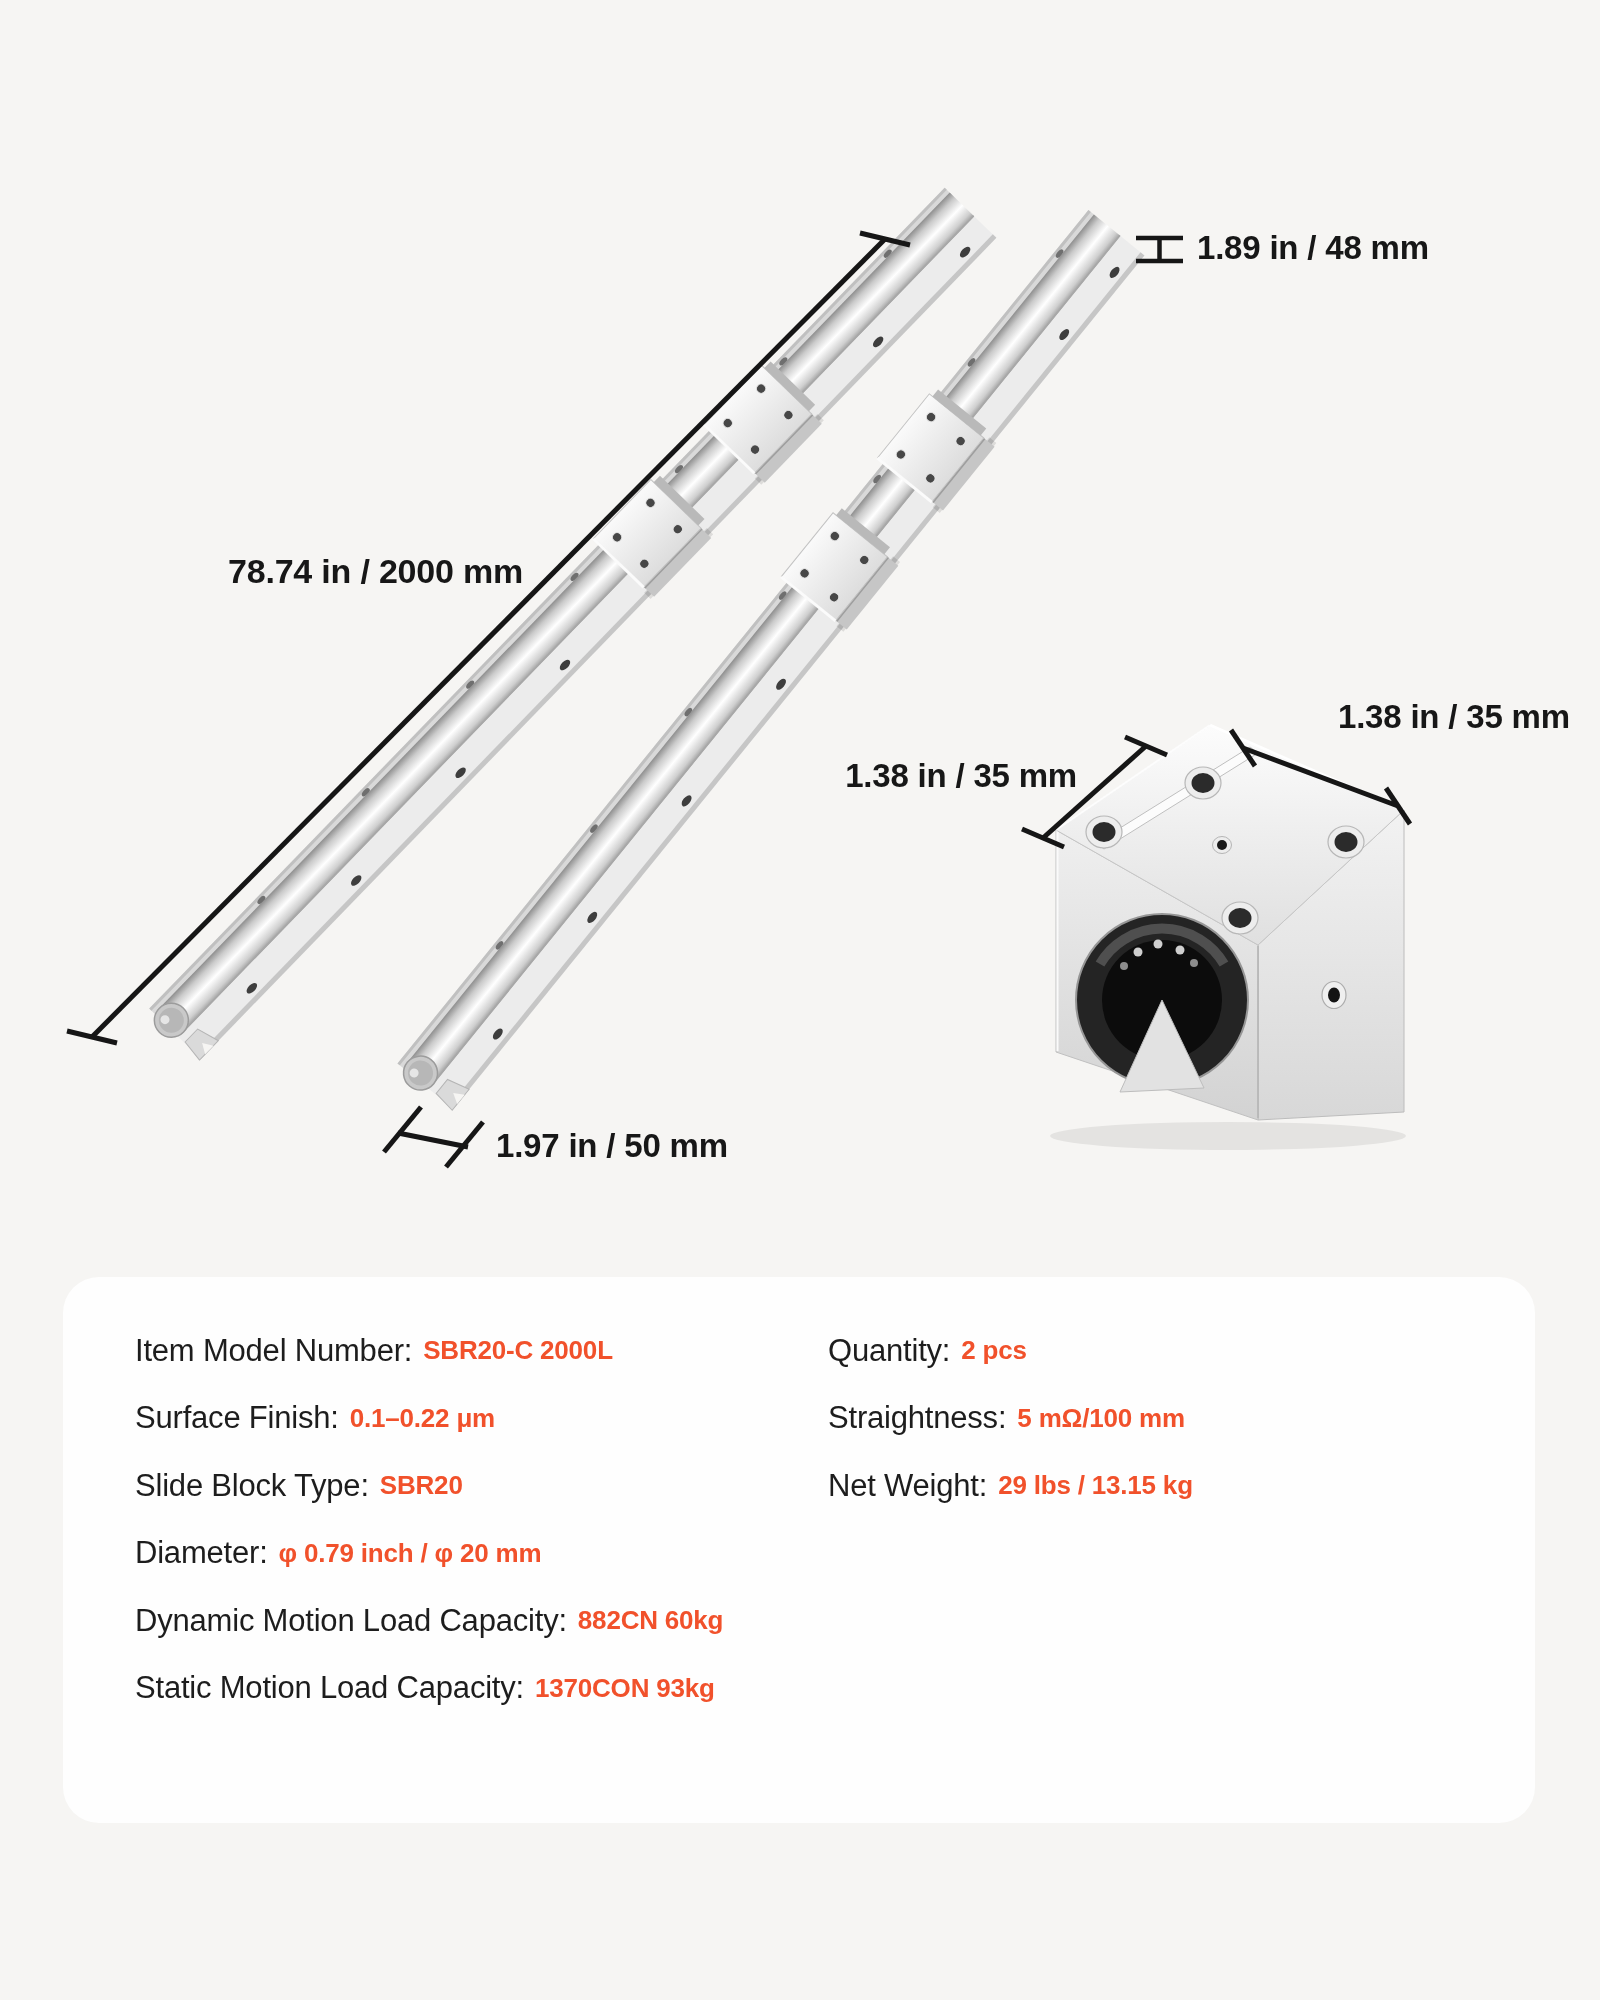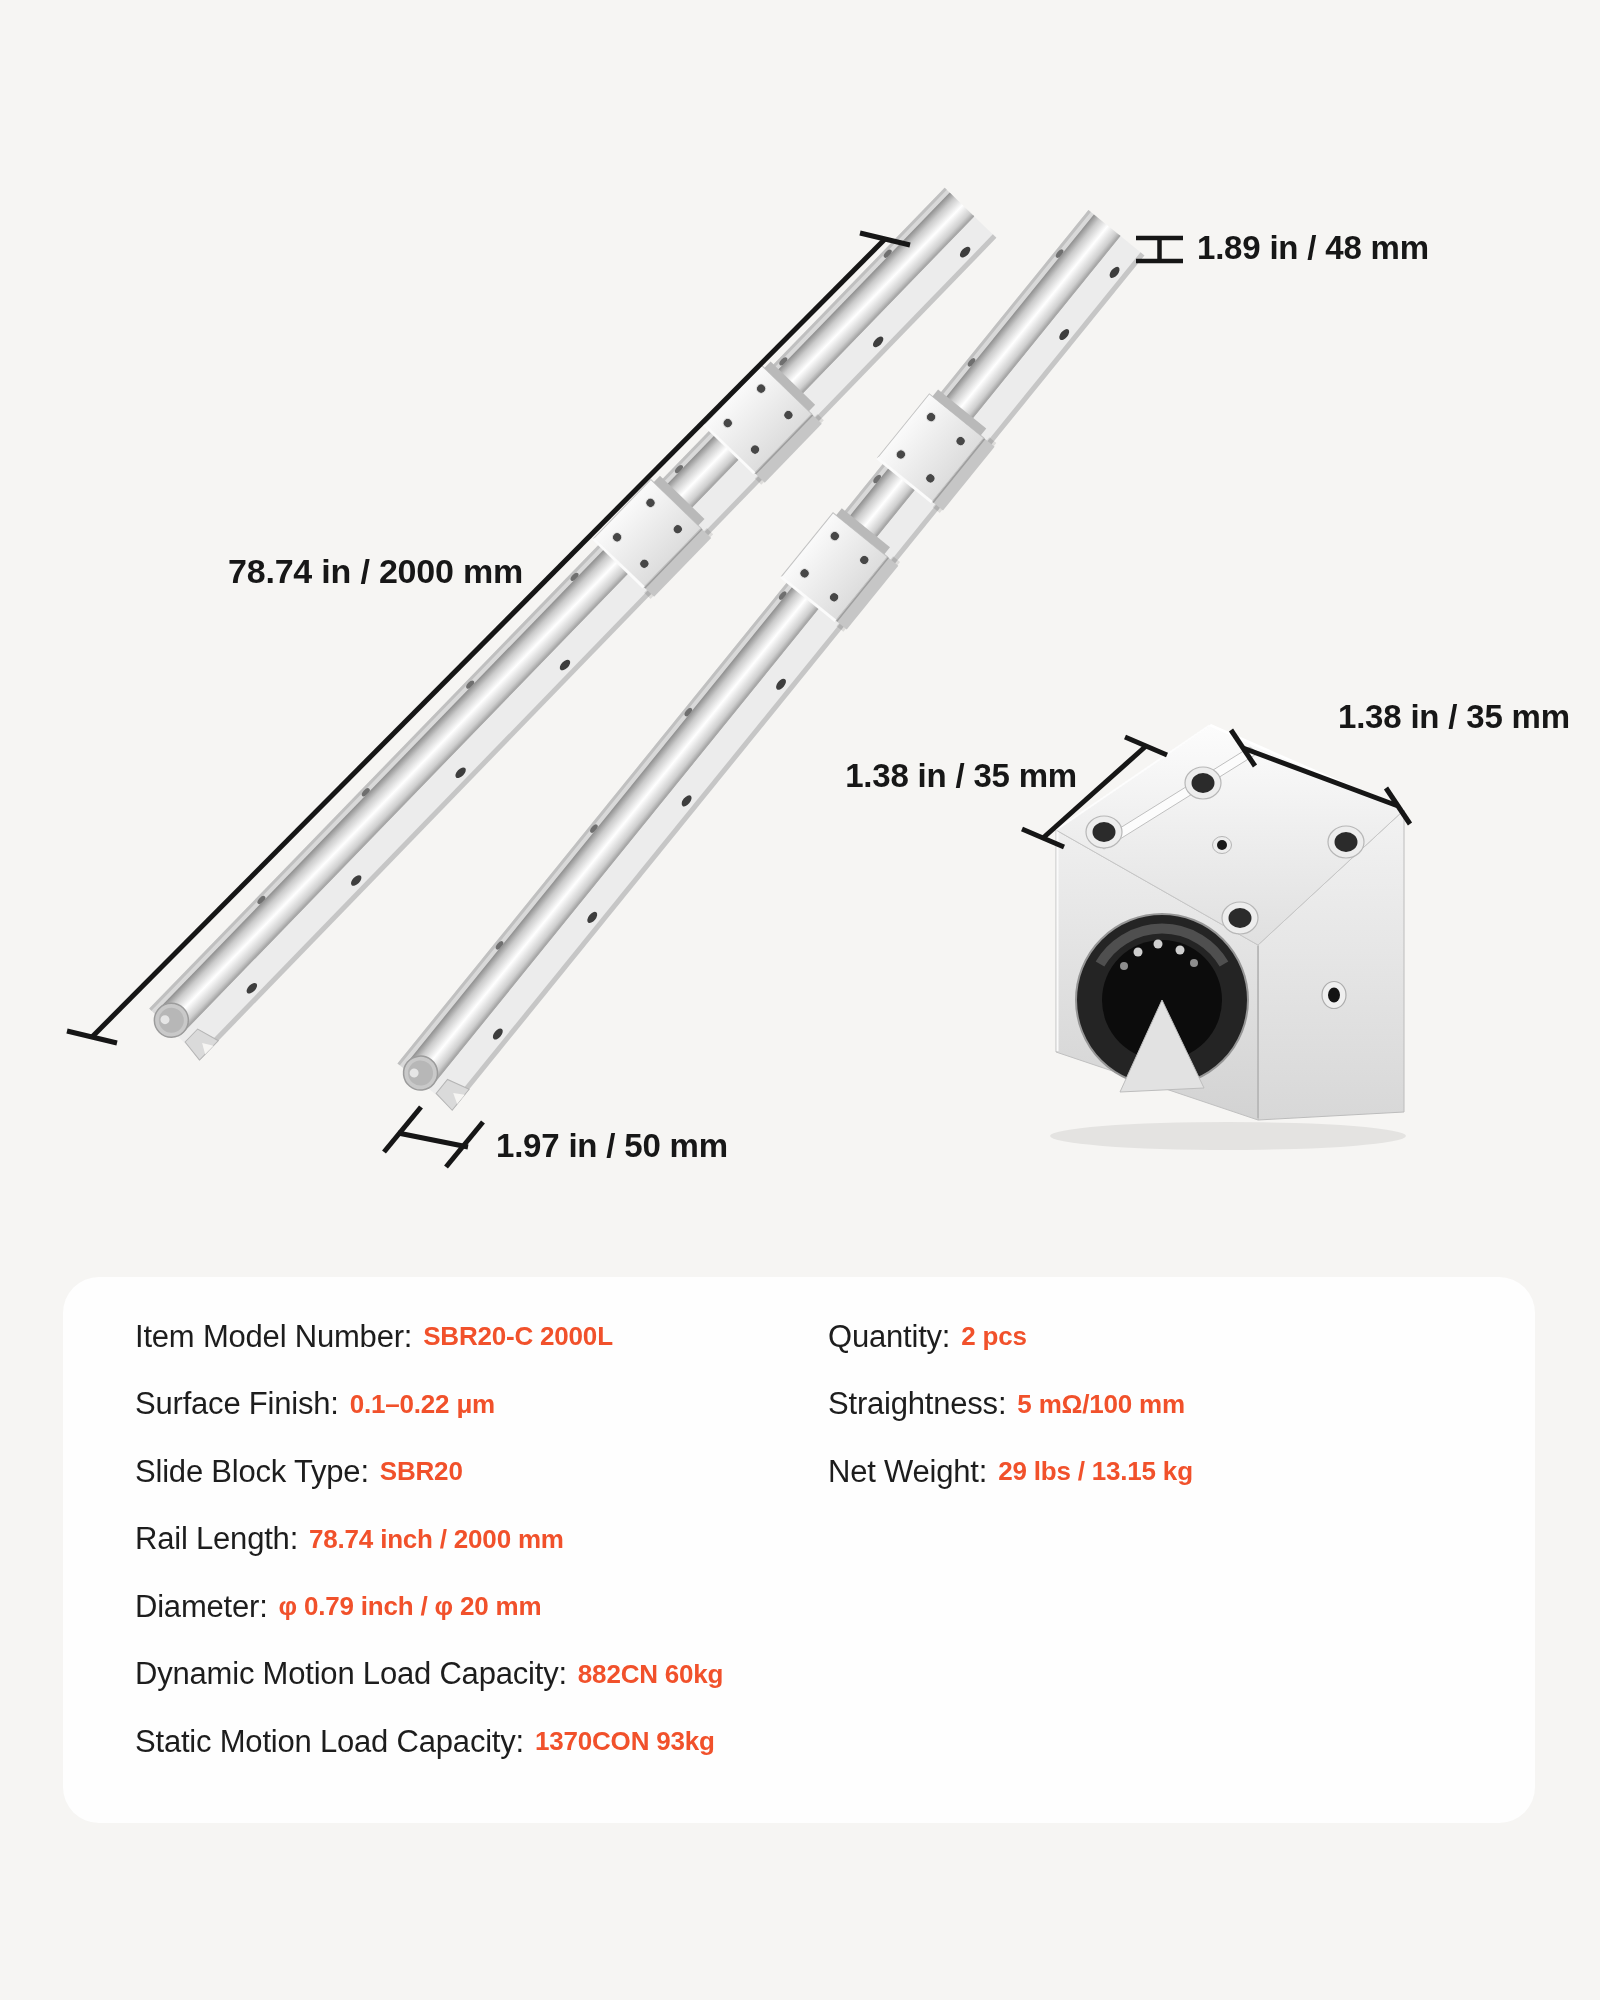--- a/index.html
+++ b/index.html
@@ -16,21 +16,21 @@
   }
   .dim-rail-length{left:205px;top:552px;font-size:34px;margin-left:23px;}
   .dim-rail-height{left:1197px;top:229px;}
   .dim-rail-width{left:496px;top:1127px;}
   .dim-block-left{left:845px;top:757px;width:232px;text-align:right;white-space:nowrap;}
   .dim-block-right{left:1338px;top:698px;}
   .spec-panel{
     position:absolute;left:63px;top:1277px;width:1472px;height:546px;
     background:#fefefe;border-radius:36px;
   }
-  .spec-col{position:absolute;top:26px;}
+  .spec-col{position:absolute;top:40px;}
   .spec-col-left{left:72px;}
   .spec-col-right{left:765px;}
   .spec-row{height:67.5px;display:flex;align-items:center;white-space:nowrap;}
   .spec-label{font-size:31px;font-weight:400;color:#1d1d1d;letter-spacing:-0.2px;}
   .spec-value{font-size:26px;font-weight:700;color:#f1512b;margin-left:11px;letter-spacing:-0.2px;}
 </style>
 </head>
 <body>
 
 <div class="canvas">
@@ -289,24 +289,20 @@
       </div>
       <div class="spec-row">
         <span class="spec-label">Surface Finish:</span>
         <span class="spec-value">0.1–0.22 μm</span>
       </div>
       <div class="spec-row">
         <span class="spec-label">Slide Block Type:</span>
         <span class="spec-value">SBR20</span>
       </div>
       <div class="spec-row">
-        <span class="spec-label">Rail Length:</span>
-        <span class="spec-value">78.74 inch / 2000 mm</span>
-      </div>
-      <div class="spec-row">
         <span class="spec-label">Diameter:</span>
         <span class="spec-value">φ 0.79 inch / φ 20 mm</span>
       </div>
       <div class="spec-row">
         <span class="spec-label">Dynamic Motion Load Capacity:</span>
         <span class="spec-value">882CN 60kg</span>
       </div>
       <div class="spec-row">
         <span class="spec-label">Static Motion Load Capacity:</span>
         <span class="spec-value">1370CON 93kg</span>

